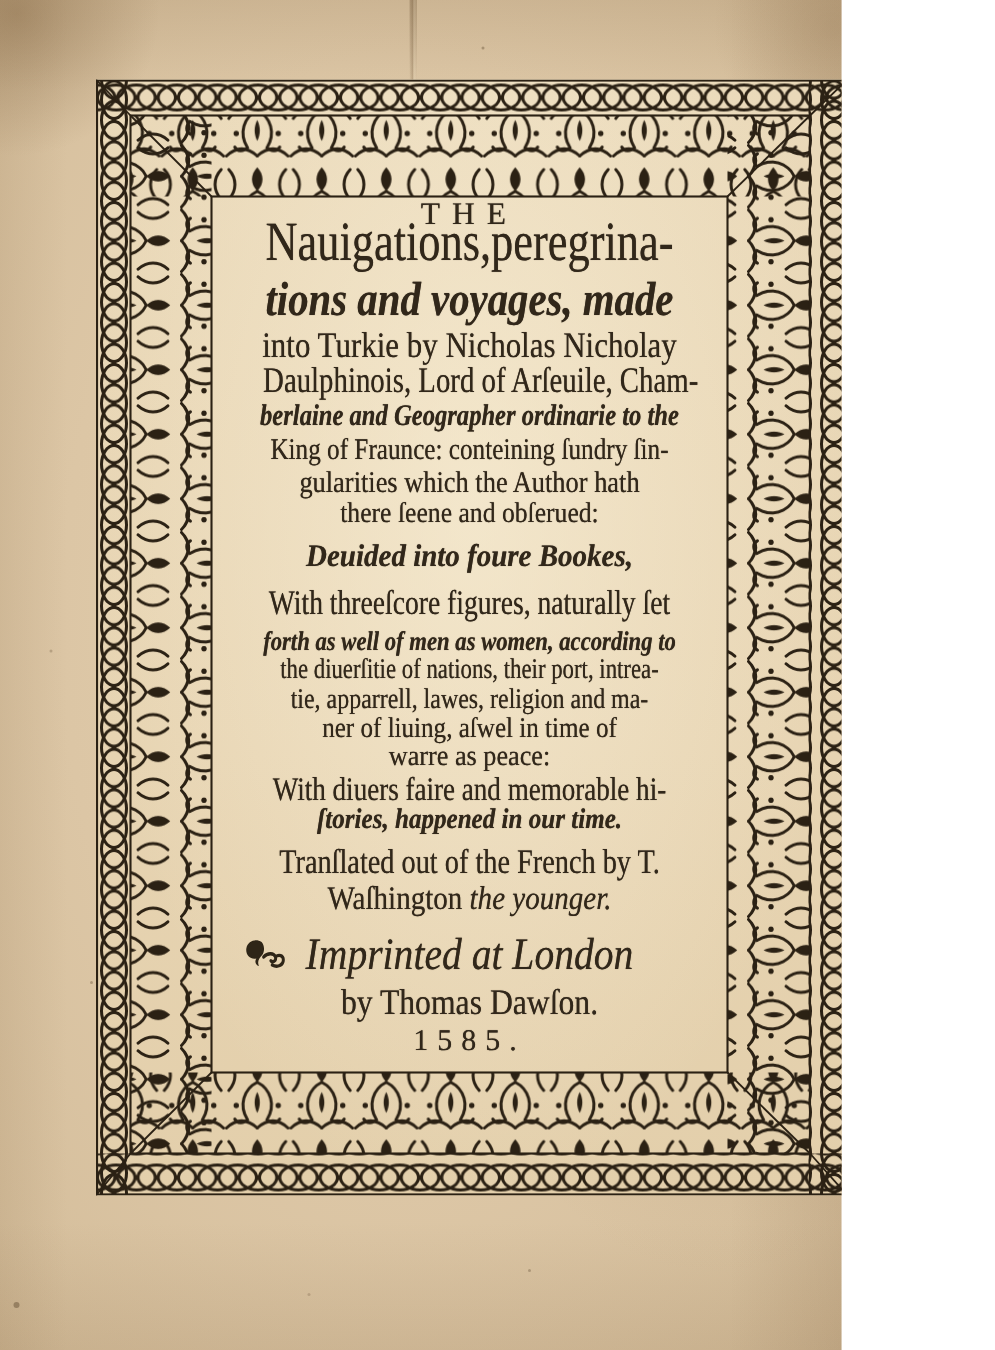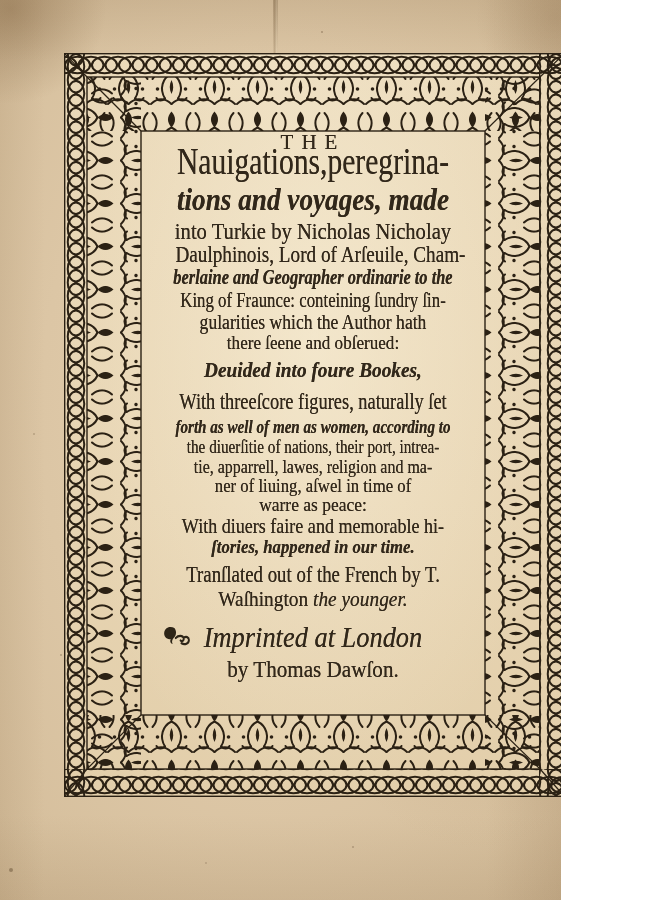--- a/index.html
+++ b/index.html
@@ -168,15 +168,16 @@
       <div class="ln l-tr1">Tranſlated out of the French by T.</div>
       <div class="ln l-tr2"><span>Waſhington </span><span class="it">the younger.</span></div>
       <div class="ln l-imp1 it">
         <svg class="leaf" width="36" height="24" viewBox="0 0 36 24" aria-hidden="true">
           <path d="M14.5,3 C10,0.5 4,2.5 3,7 C2,11.5 6,15 10.5,14 C9,16 10,18.5 12.5,19 C10.8,15.8 13,13.5 14.8,11.8 C16.8,9.8 17,5.5 14.5,3 Z" fill="#2e2517"></path>
           <path d="M16,13 C19,10 24,10.2 25,13 C25.8,15.6 23,17 21.5,15.5 M25,13 C27.5,11 31,12 31,15 C31,18.5 26.5,20.3 22.5,18.3" stroke="#2e2517" stroke-width="2.2" fill="none" stroke-linecap="round"></path>
         </svg>
         <span>Imprinted at London</span>
       </div>
       <div class="ln l-imp2">by Thomas Dawſon.</div>
+      <div class="ln l-year">1585.</div>
     </div>
   </div>
 </div>
 
 </body></html>

